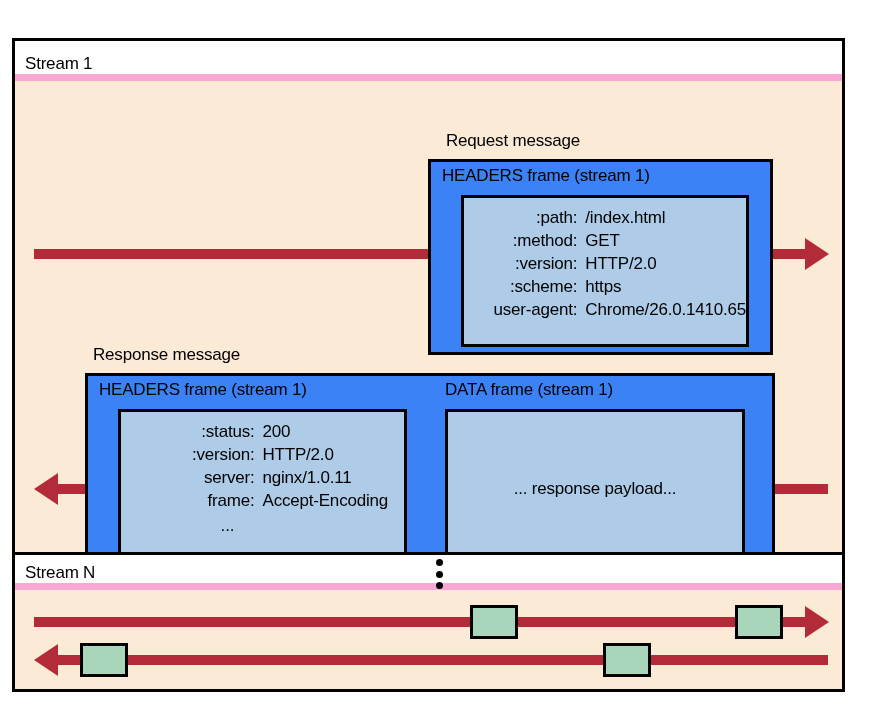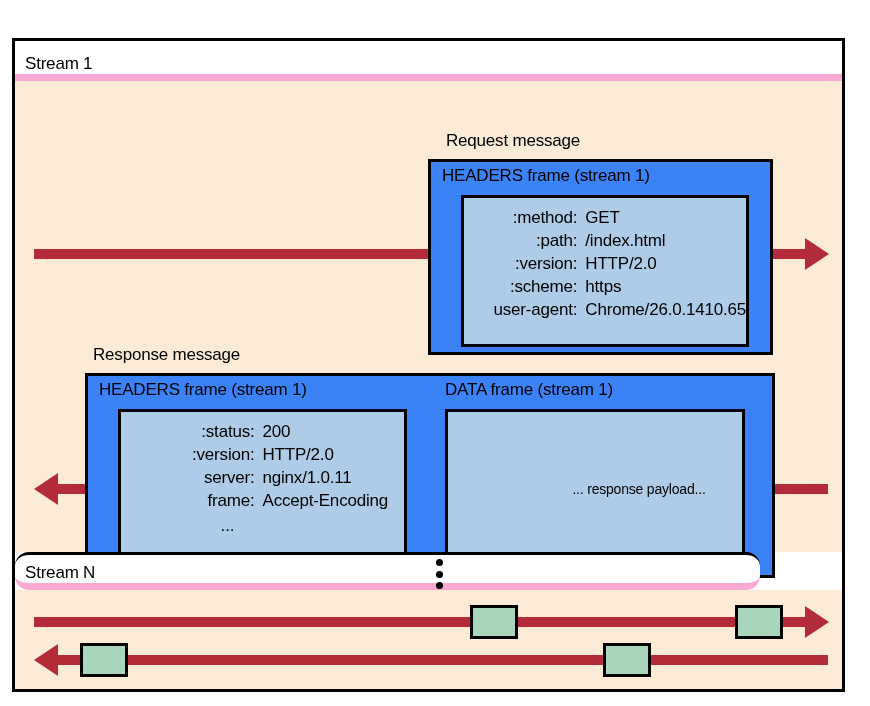--- a/index.html
+++ b/index.html
@@ -45,22 +45,22 @@
     background: #ffffff;
     border-bottom: 7px solid #f9a8d4;
     display: flex;
     align-items: flex-end;
     padding-left: 10px;
     font-size: 17px;
     letter-spacing: -0.2px;
     white-space: nowrap;
   }
   #stream1-header { left: 0; top: 0; width: 827px; height: 40px; }
-  #streamN-header { left: 0; top: 511px; width: 745px; height: 38px;
-                    border-top: 3px solid #000000; border-radius: 14px; }
+  #streamN-header { left: 0; top: 511px; width: 827px; height: 38px;
+                    border-top: 3px solid #000000; }
 
   
   .stream-body { background: #fbead6; }
   #stream1-body { left: 0; top: 40px;  width: 827px; height: 471px; padding-left: 12px; }
   #streamN-body { left: 0; top: 549px; width: 827px; height: 99px; }
 
   
   #stream-ellipsis {
     left: 418px;
     top: 4px;
@@ -132,24 +132,23 @@
   }
   .kv td.k { text-align: right; padding-right: 8px; width: 50%; }
   .kv td.v { text-align: left; }
 
   .payload-text {
     width: 100%;
     height: 100%;
     display: flex;
     align-items: center;
     justify-content: center;
-    font-size: 14px;
-    letter-spacing: -0.2px;
-    white-space: nowrap;
-    margin-left: 44px;
+    font-size: 17px;
+    letter-spacing: -0.2px;
+    white-space: nowrap;
   }
 
   
   .mini-frame {
     background: #a9d6ba;
     border: 3px solid #000000;
   }
 </style>
 </head>
 <body>
@@ -171,26 +170,26 @@
     <div class="abs arrow-head left" style="left:19px; top:392px;"></div>
 
     <div class="abs msg-label" style="left:431px; top:50px;">Request message</div>
 
     <div class="abs frame-box" style="left:413px; top:78px; width:345px; height:196px;">
       <div class="frame-title">HEADERS frame (stream 1)</div>
       <div class="abs payload-box" style="left:30px; top:33px; width:288px; height:152px;">
         <table class="kv" style="margin-top:8px;">
           <tbody>
               <tr>
+            <td class="k">:path:</td>
+            <td class="v">/index.html</td>
+          </tr>
+          <tr>
             <td class="k">:method:</td>
             <td class="v">GET</td>
-          </tr>
-          <tr>
-            <td class="k">:path:</td>
-            <td class="v">/index.html</td>
           </tr>
           <tr>
             <td class="k">:version:</td>
             <td class="v">HTTP/2.0</td>
           </tr>
           <tr>
             <td class="k">:scheme:</td>
             <td class="v">https</td>
           </tr>
           <tr>

